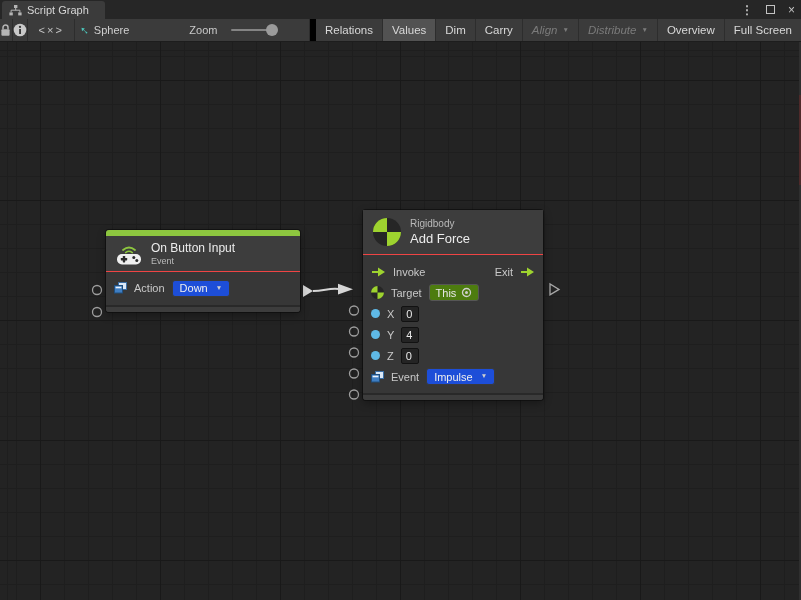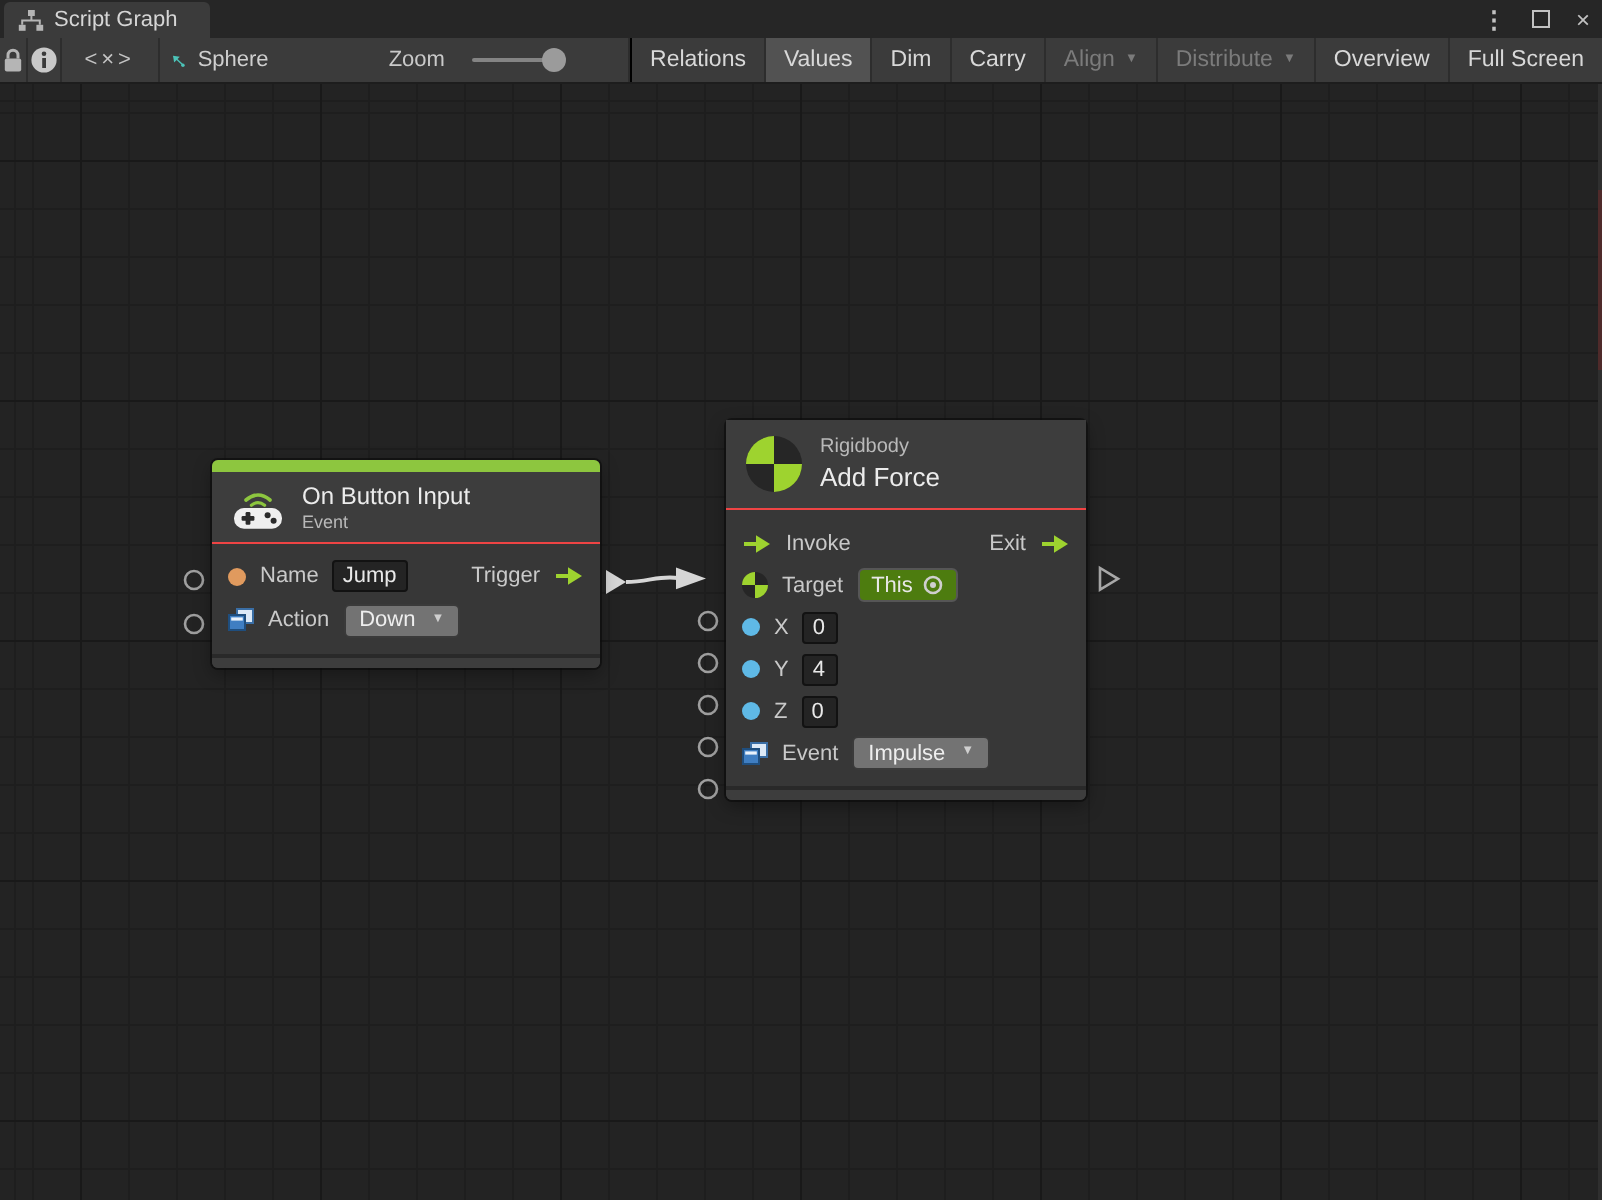--- a/index.html
+++ b/index.html
@@ -19,25 +19,25 @@
   
   .toolbar { height:23px; background:#3b3b3b; border-bottom:1px solid #1d1d1d; display:flex; align-items:stretch; flex:0 0 23px; }
   .tseg { display:flex; align-items:center; justify-content:center; border-right:1px solid #2d2d2d; padding:0 8px; color:#cfcfcf; }
   .tseg.icon-only { padding:0; }
   .seg-lock { width:26px; } .seg-info { width:31px; } .seg-code { width:79px; letter-spacing:2px; color:#c4c4c4; font-size:11px; }
   .seg-sphere { width:235px; justify-content:flex-start; gap:6px; padding:0 8px 0 6px; }
   .zoom-label { margin-left:54px; color:#c9c9c9; }
   .zoom-track { width:90px; height:2px; background:#848484; border-radius:1px; position:relative; margin-left:8px; }
   .zoom-thumb { position:absolute; right:-3px; top:-5px; width:12px; height:12px; border-radius:50%; background:#9b9b9b; }
   .zoom-value { margin-left:8px; color:#c9c9c9;margin-top:33px; }
-  .tbuttons { margin-left:auto; display:flex; align-items:stretch; border-left:1px solid #000000; }
+  .tbuttons { margin-left:auto; display:flex; align-items:stretch; border-left:6px solid #000000; }
   .tbtn { display:flex; align-items:center; gap:5px; padding:0 9px; border-right:1px solid #2d2d2d; color:#d8d8d8; font-size:11.5px; white-space:nowrap; }
   .tbtn:last-child { border-right:none; }
   .tbtn.active { background:#525252; }
-  .tbtn.disabled { color:#7b7b7b; }
+  .tbtn.disabled { color:#7b7b7b;font-style:italic; }
   .caret { font-size:6.5px; color:#cfcfcf; line-height:1; }
   .tbtn.disabled .caret { color:#7b7b7b; }
 
   
   .canvas { position:relative; flex:1; background-color:#232323; overflow:hidden;
     background-image:
       repeating-linear-gradient(to right,  #191919 0 1px, transparent 1px 120px),
       repeating-linear-gradient(to bottom, #191919 0 1px, transparent 1px 120px),
       repeating-linear-gradient(to right,  #1e1e1e 0 1px, transparent 1px 24px),
       repeating-linear-gradient(to bottom, #1e1e1e 0 1px, transparent 1px 24px);
@@ -58,21 +58,21 @@
   .nrow { display:flex; align-items:center; gap:7px; height:22px; }
   .nrow.h21 { height:21px; }
   .plabel { color:#c9c9c9; font-size:11px; }
   .spacer { margin-left:auto; }
   .pdot { width:9px; height:9px; border-radius:50%; flex:0 0 9px; }
   .dot-orange { background:#e09a5e; }
   .dot-blue { background:#5fb9e6; }
   .nfield { background:#242424; border:1px solid #121212; border-radius:2px; height:16px; font-size:11px; color:#e9e9e9; padding:0 4px; font-family:"Liberation Sans",sans-serif; }
   .w-name { width:38px; }
   .w-num { width:18px; }
-  .dropdown { background:#737373; border:1px solid #3a3a3a; border-radius:3px; height:17px; padding:0 7px; display:inline-flex; gap:8px; align-items:center; font-size:11px; color:#eeeeee; }
+  .dropdown { background:#1d4ed8; border:1px solid #3a3a3a; border-radius:3px; height:17px; padding:0 7px; display:inline-flex; gap:8px; align-items:center; font-size:11px; color:#eeeeee; }
   .chip { display:inline-flex; gap:5px; align-items:center; background:#4d7c0f; border:1px solid #565656; border-radius:3px; padding:0 6px; height:17px; font-size:11px; color:#e8e8e8; }
   .nfooter { height:7px; background:#3d3d3d; border-top:2px solid #292929; border-radius:0 0 3px 3px; }
 
   
   .vtrack { position:absolute; right:0; top:0; bottom:0; width:2px; background:#2f2f2f; }
   .vthumb { position:absolute; right:0; top:53px; width:2px; height:90px; background:#4f2a2a; }
 </style>
 </head>
 <body>
 
@@ -188,31 +188,20 @@
           <circle cx="17.8" cy="14.6" r="1.5" fill="#2b2b2b"></circle>
           <circle cx="20.8" cy="17.4" r="1.5" fill="#2b2b2b"></circle>
         </svg>
         <div class="ntitles">
           <div class="ntitle">On Button Input</div>
           <div class="nsub">Event</div>
         </div>
       </div>
       <div class="nbody">
         <div class="nrow">
-          <span class="pdot dot-orange"></span>
-          <span class="plabel">Name</span>
-          <input class="nfield w-name" value="Jump" style="">
-          <span class="spacer"></span>
-          <span class="plabel">Trigger</span>
-          <svg width="15" height="10" viewBox="0 0 15 10">
-            <path d="M1 5 H8" stroke="#9ed32f" stroke-width="2"></path>
-            <path d="M7 0.6 L14 5 L7 9.4 Z" fill="#9ed32f"></path>
-          </svg>
-        </div>
-        <div class="nrow">
           <svg width="13" height="12" viewBox="0 0 13 12">
             <rect x="4.5" y="0.5" width="8" height="7" fill="#dce9f7" stroke="#3a6ea5"></rect>
             <rect x="0.5" y="3.5" width="8" height="7.5" fill="#3f7ec2" stroke="#1f4e7e"></rect>
             <rect x="1.6" y="4.7" width="5.8" height="1.6" fill="#eaf2fb"></rect>
           </svg>
           <span class="plabel">Action</span>
           <span class="dropdown">
             <span>Down</span>
             <span class="caret">▼</span>
           </span>

